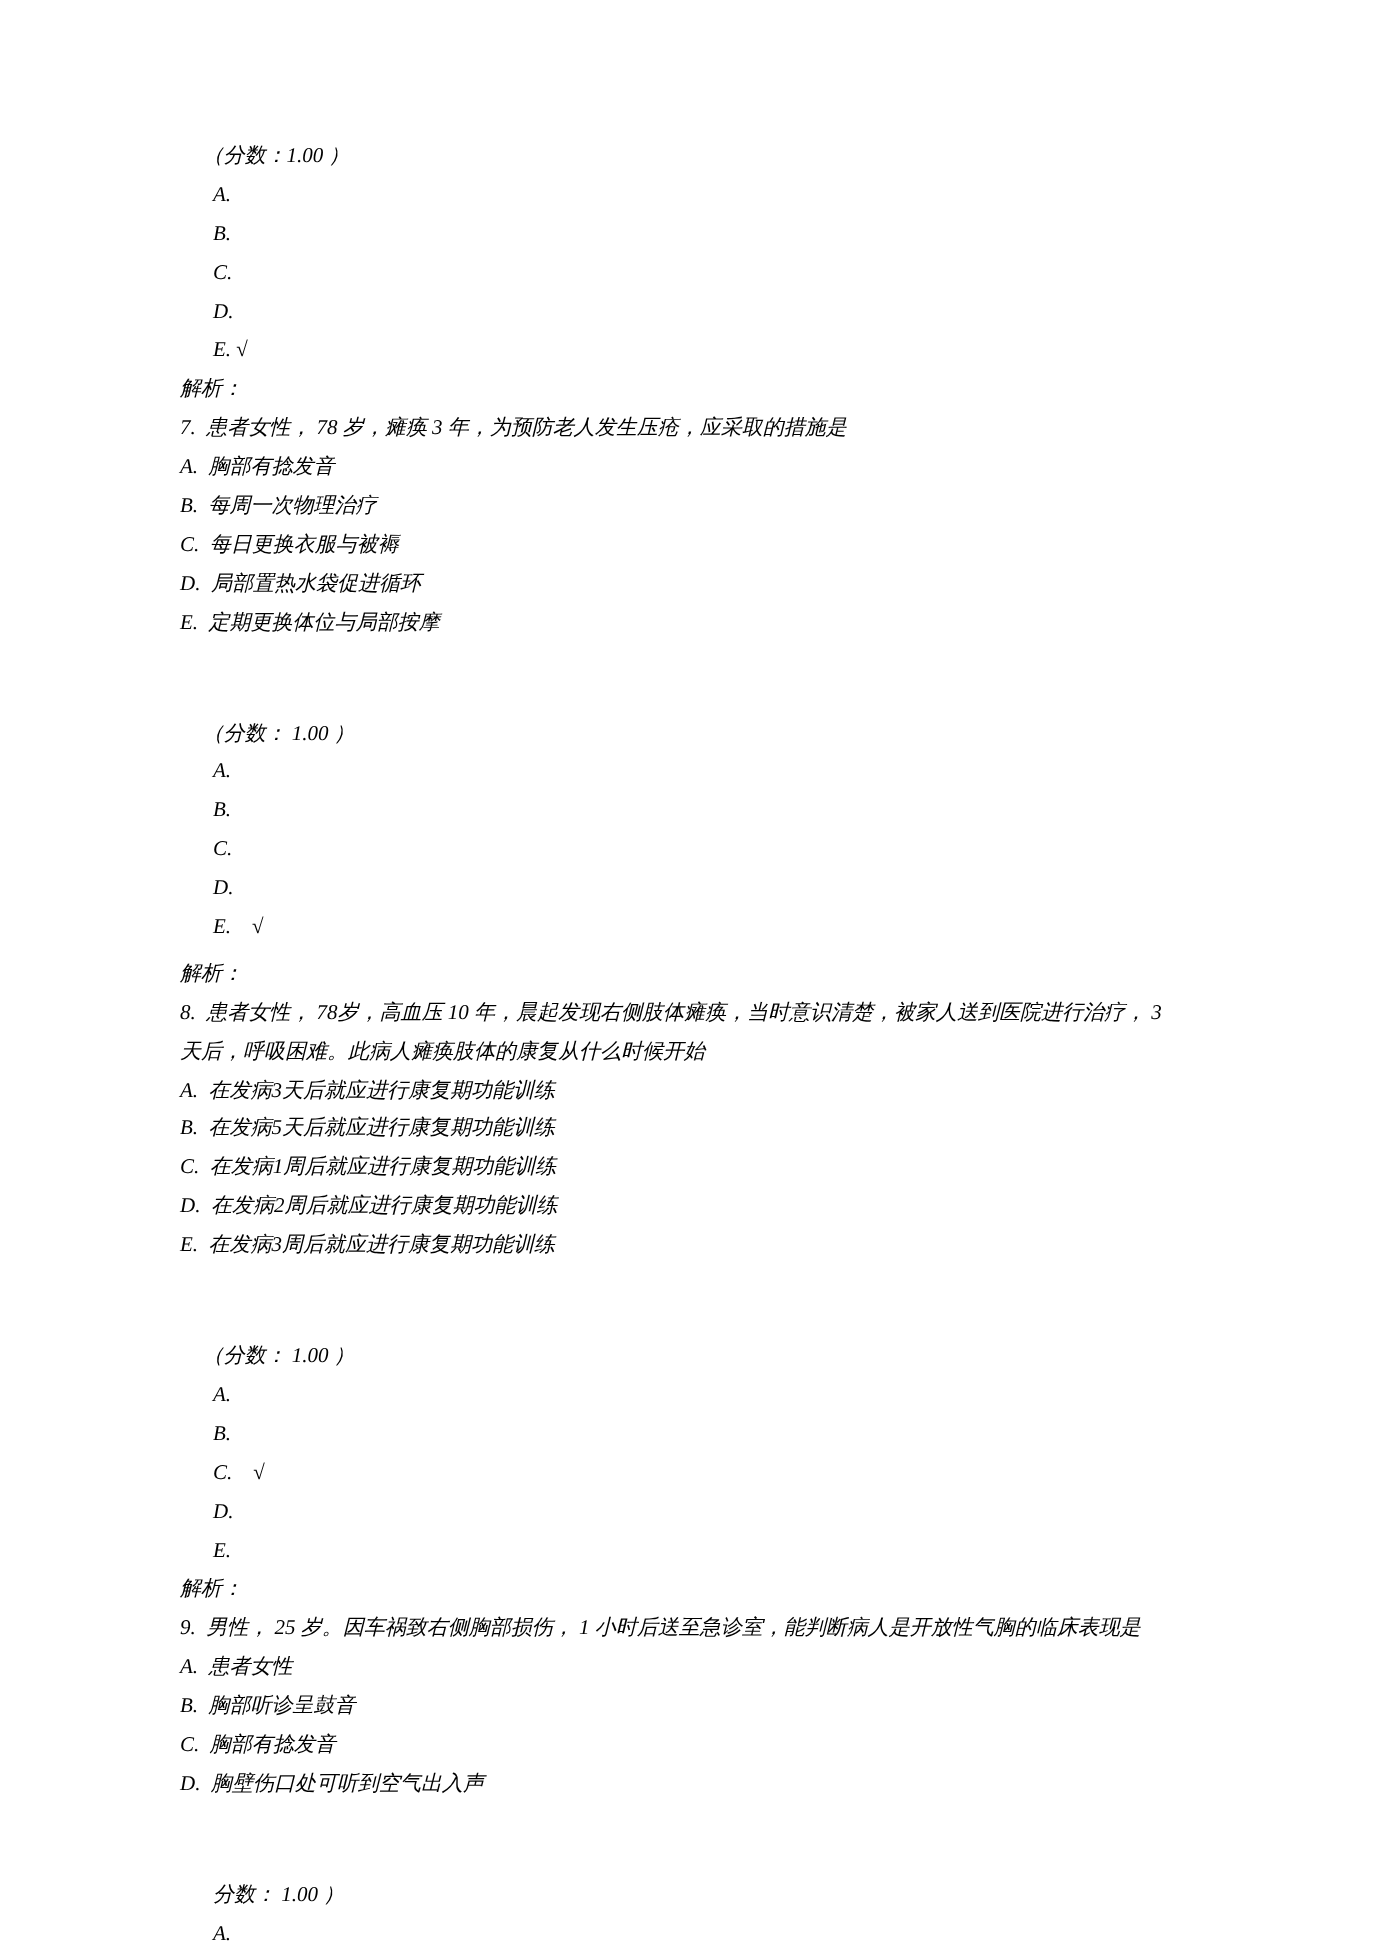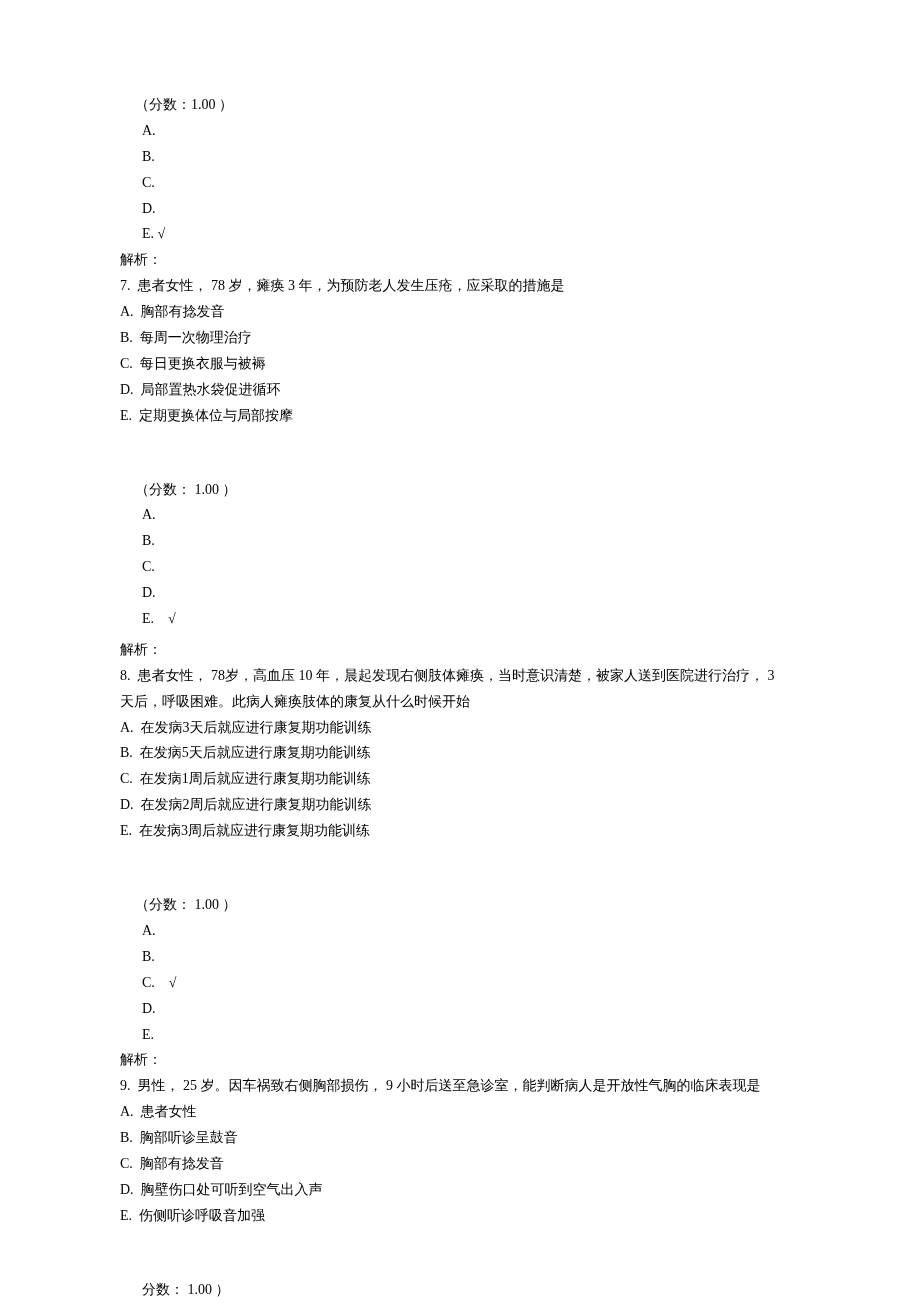--- a/index.html
+++ b/index.html
@@ -1,18 +1,19 @@
 <!DOCTYPE html>
 <html><head>
   <meta charset="utf-8">
   <style>
     * {
       margin: 0;
       padding: 0;
       box-sizing: border-box;
+      font-style: italic;
     }
     body {
       width: 920px;
       height: 1303px;
       background: #ffffff;
       font-family: "SimSun", "宋体", serif;
       font-size: 14px;
       color: #000000;
       line-height: 1.85;
       padding: 92px 120px 40px 120px;
@@ -76,23 +77,22 @@
   <div class="line indent-sm">（分数： 1.00 ）</div>
   <div class="line indent-md">A.</div>
   <div class="line indent-md">B.</div>
   <div class="line indent-md">C.    √</div>
   <div class="line indent-md">D.</div>
   <div class="line indent-md">E.</div>
   <div class="line">解析：</div>
 </div>
 
 <div>
-  <div class="line"><span>9.</span>  <span>男性， 25 岁。因车祸致右侧胸部损伤， 9 小时后送至急诊室，能判断病人是开放性气胸的临床表现是</span></div>
+  <div class="line"><span>9.</span>  <span>男性， 25 岁。因车祸致右侧胸部损伤， 1 小时后送至急诊室，能判断病人是开放性气胸的临床表现是</span></div>
   <div class="line">A.  患者女性</div>
   <div class="line">B.  胸部听诊呈鼓音</div>
   <div class="line">C.  胸部有捻发音</div>
   <div class="line">D.  胸壁伤口处可听到空气出入声</div>
-  <div class="line">E.  伤侧听诊呼吸音加强</div>
   <div class="gap"></div>
   <div class="line indent-md">分数： 1.00 ）</div>
   <div class="line indent-md">A.</div>
 
 </div>
 
 </body></html>

